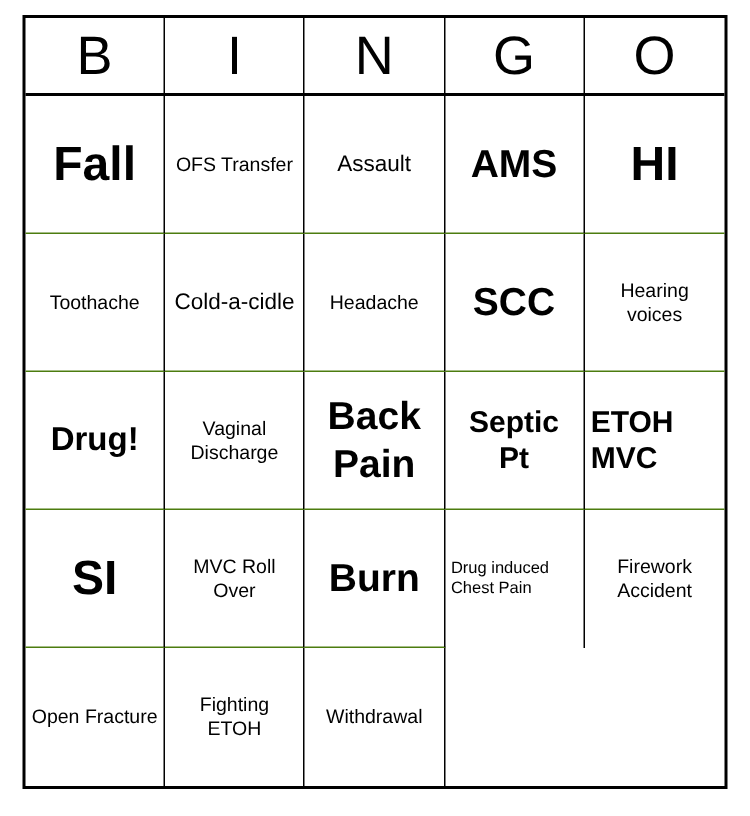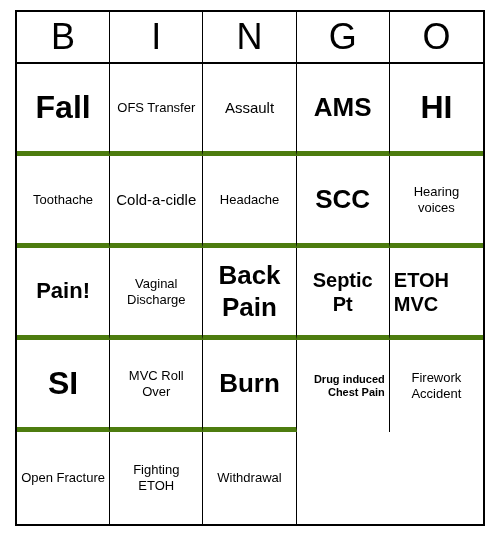--- a/index.html
+++ b/index.html
@@ -33,21 +33,21 @@
     .header-cell:last-child {
       border-right: none;
     }
     .grid {
       display: grid;
       grid-template-columns: repeat(5, 1fr);
       grid-template-rows: repeat(5, 1fr);
     }
     .cell {
       border-right: 1px solid #000;
-      border-bottom: 5px solid #4d7c0f;
+      border-bottom: 1px solid #4d7c0f;
       text-align: center;
       display: flex;
       align-items: center;
       justify-content: center;
       padding: 4px;
       min-height: 92px;
     }
     .cell:nth-child(5n) {
       border-right: none;
     }
@@ -91,21 +91,21 @@
       <div class="cell">
         <span style="font-size: 13px; font-weight: normal; line-height: 1.2; text-align: center; display: block;">Headache</span>
       </div>
       <div class="cell">
         <span style="font-size: 26px; font-weight: bold; line-height: 1.2; text-align: center; display: block;">SCC</span>
       </div>
       <div class="cell">
         <span style="font-size: 13px; font-weight: normal; line-height: 1.2; text-align: center; display: block;">Hearing voices</span>
       </div>
       <div class="cell">
-        <span style="font-size: 22px; font-weight: bold; line-height: 1.2; text-align: center; display: block;">Pain!</span>
+        <span style="font-size: 22px; font-weight: bold; line-height: 1.2; text-align: center; display: block;">Drug!</span>
       </div>
       <div class="cell">
         <span style="font-size: 13px; font-weight: normal; line-height: 1.2; text-align: center; display: block;">Vaginal Discharge</span>
       </div>
       <div class="cell">
         <span style="font-size: 26px; font-weight: bold; line-height: 1.2; text-align: center; display: block;">Back Pain</span>
       </div>
       <div class="cell">
         <span style="font-size: 20px; font-weight: bold; line-height: 1.2; text-align: center; display: block;">Septic Pt</span>
       </div>
@@ -115,21 +115,21 @@
       <div class="cell">
         <span style="font-size: 32px; font-weight: bold; line-height: 1.2; text-align: center; display: block;">SI</span>
       </div>
       <div class="cell">
         <span style="font-size: 13px; font-weight: normal; line-height: 1.2; text-align: center; display: block;">MVC Roll Over</span>
       </div>
       <div class="cell">
         <span style="font-size: 26px; font-weight: bold; line-height: 1.2; text-align: center; display: block;">Burn</span>
       </div>
       <div class="cell">
-        <span style="font-size: 11px; font-weight: bold; line-height: 1.2; text-align: right; display: block;">Drug induced Chest Pain</span>
+        <span style="font-size: 11px; font-weight: normal; line-height: 1.2; text-align: left; display: block;">Drug induced Chest Pain</span>
       </div>
       <div class="cell">
         <span style="font-size: 13px; font-weight: normal; line-height: 1.2; text-align: center; display: block;">Firework Accident</span>
       </div>
       <div class="cell">
         <span style="font-size: 13px; font-weight: normal; line-height: 1.2; text-align: center; display: block;">Open Fracture</span>
       </div>
       <div class="cell">
         <span style="font-size: 13px; font-weight: normal; line-height: 1.2; text-align: center; display: block;">Fighting ETOH</span>
       </div>

